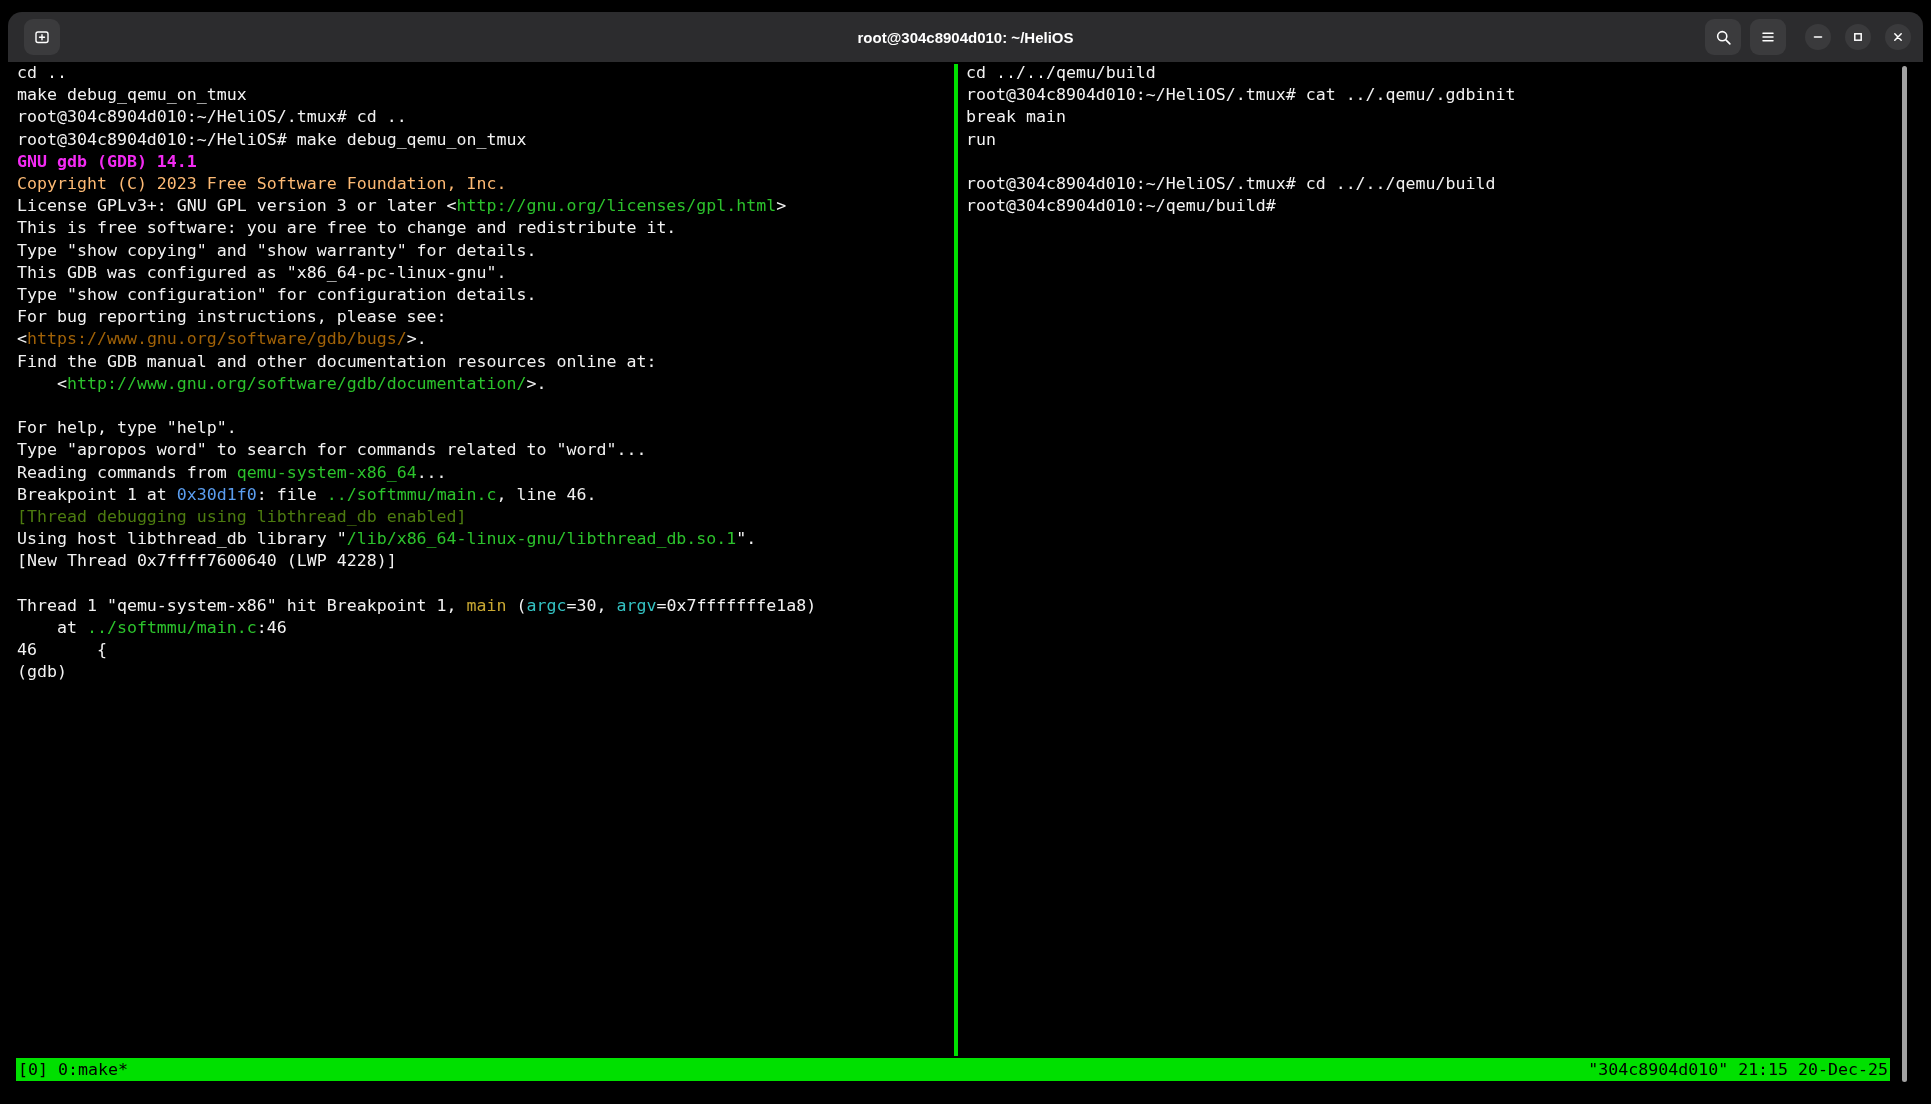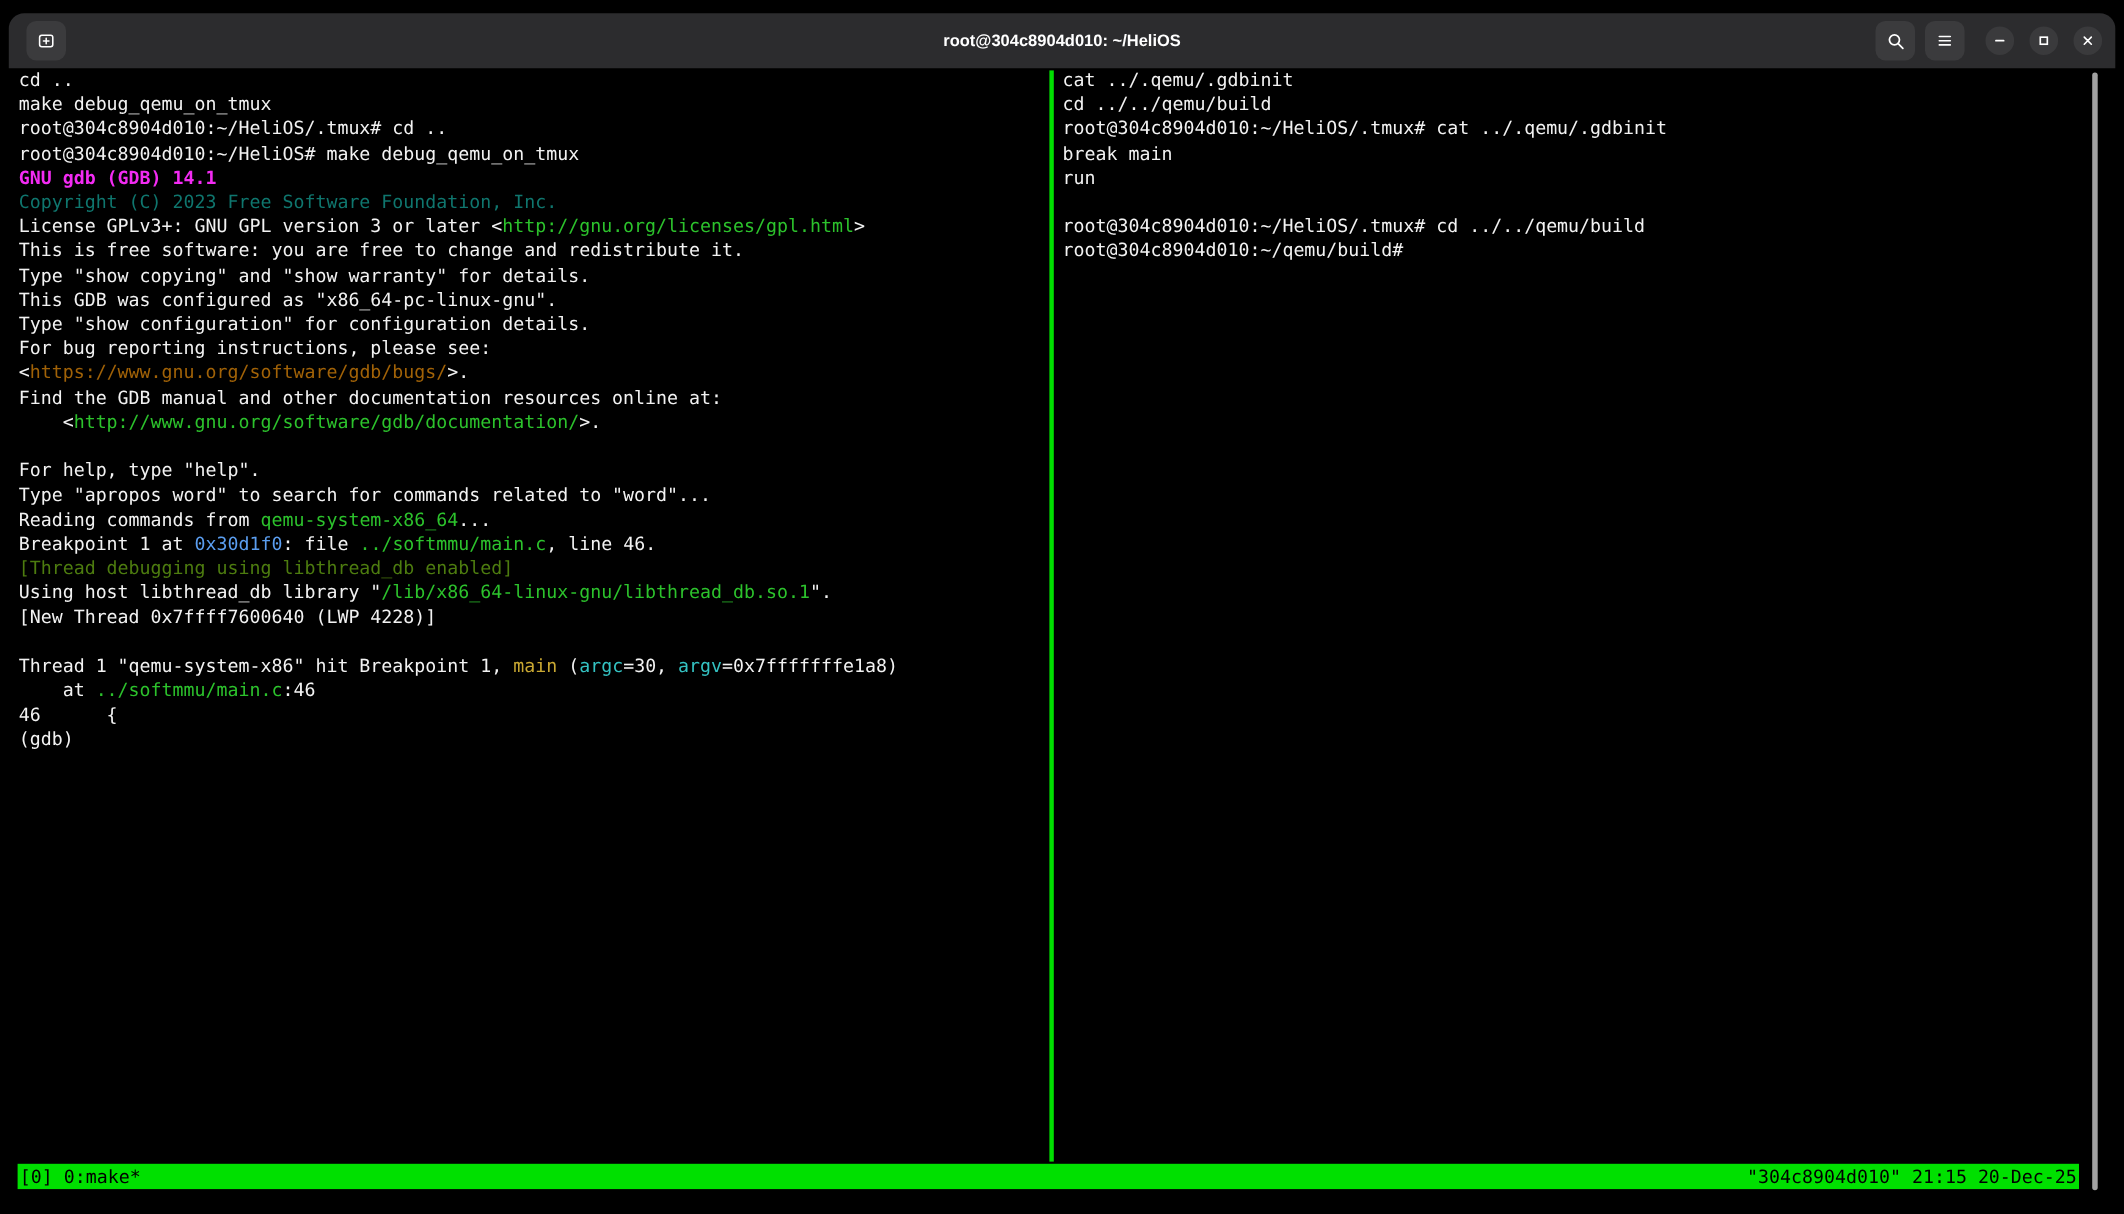--- a/index.html
+++ b/index.html
@@ -115,21 +115,21 @@
     </div>
   </div>
 </div>
 
 <div class="term-pane pane-left">
     <div class="t-line"><span style="color: rgb(242, 242, 242);">cd ..</span></div>
     <div class="t-line"><span style="color: rgb(242, 242, 242);">make debug_qemu_on_tmux</span></div>
     <div class="t-line"><span style="color: rgb(242, 242, 242);">root@304c8904d010:~/HeliOS/.tmux# cd ..</span></div>
     <div class="t-line"><span style="color: rgb(242, 242, 242);">root@304c8904d010:~/HeliOS# make debug_qemu_on_tmux</span></div>
     <div class="t-line"><span style="color: rgb(243, 43, 243); font-weight: bold;">GNU gdb (GDB) 14.1</span></div>
-    <div class="t-line"><span style="color: #0f766e; text-align: center;">Copyright (C) 2023 Free Software Foundation, Inc.</span></div>
+    <div class="t-line"><span style="color: #fdba74; text-align: center;">Copyright (C) 2023 Free Software Foundation, Inc.</span></div>
     <div class="t-line"><span style="color: rgb(242, 242, 242);">License GPLv3+: GNU GPL version 3 or later &lt;</span><span style="color: rgb(44, 194, 44);">http://gnu.org/licenses/gpl.html</span><span style="color: rgb(242, 242, 242);">&gt;</span></div>
     <div class="t-line"><span style="color: rgb(242, 242, 242);">This is free software: you are free to change and redistribute it.</span></div>
     <div class="t-line"><span style="color: rgb(242, 242, 242);">Type "show copying" and "show warranty" for details.</span></div>
     <div class="t-line"><span style="color: rgb(242, 242, 242);">This GDB was configured as "x86_64-pc-linux-gnu".</span></div>
     <div class="t-line"><span style="color: rgb(242, 242, 242);">Type "show configuration" for configuration details.</span></div>
     <div class="t-line"><span style="color: rgb(242, 242, 242);">For bug reporting instructions, please see:</span></div>
     <div class="t-line"><span style="color: rgb(242, 242, 242);">&lt;</span><span style="color: #a16207;">https://www.gnu.org/software/gdb/bugs/</span><span style="color: rgb(242, 242, 242);">&gt;.</span></div>
     <div class="t-line"><span style="color: rgb(242, 242, 242); text-align: center;">Find the GDB manual and other documentation resources online at:</span></div>
     <div class="t-line"><span style="color: rgb(242, 242, 242);">    &lt;</span><span style="color: rgb(44, 194, 44);">http://www.gnu.org/software/gdb/documentation/</span><span style="color: rgb(242, 242, 242);">&gt;.</span></div>
     <div class="t-line"></div>
@@ -141,21 +141,20 @@
     <div class="t-line"><span style="color: rgb(242, 242, 242);">Using host libthread_db library "</span><span style="color: rgb(44, 194, 44);">/lib/x86_64-linux-gnu/libthread_db.so.1</span><span style="color: rgb(242, 242, 242);">".</span></div>
     <div class="t-line"><span style="color: rgb(242, 242, 242);">[New Thread 0x7ffff7600640 (LWP 4228)]</span></div>
     <div class="t-line"></div>
     <div class="t-line"><span style="color: rgb(242, 242, 242);">Thread 1 "qemu-system-x86" hit Breakpoint 1, </span><span style="color: rgb(201, 168, 50);">main</span><span style="color: rgb(242, 242, 242);"> (</span><span style="color: rgb(52, 194, 194);">argc</span><span style="color: rgb(242, 242, 242);">=30, </span><span style="color: rgb(52, 194, 194);">argv</span><span style="color: rgb(242, 242, 242);">=0x7fffffffe1a8)</span></div>
     <div class="t-line"><span style="color: rgb(242, 242, 242);">    at </span><span style="color: rgb(44, 194, 44);">../softmmu/main.c</span><span style="color: rgb(242, 242, 242);">:46</span></div>
     <div class="t-line"><span style="color: rgb(242, 242, 242);">46      {</span></div>
     <div class="t-line"><span style="color: rgb(242, 242, 242);">(gdb) </span></div>
   </div>
 <div class="pane-divider" style="background: rgb(0, 224, 0);"></div>
 <div class="term-pane pane-right">
-    <div class="t-line"><span style="color: rgb(242, 242, 242);">cat ../.qemu/.gdbinit</span></div>
     <div class="t-line"><span style="color: rgb(242, 242, 242);">cd ../../qemu/build</span></div>
     <div class="t-line"><span style="color: rgb(242, 242, 242);">root@304c8904d010:~/HeliOS/.tmux# cat ../.qemu/.gdbinit</span></div>
     <div class="t-line"><span style="color: rgb(242, 242, 242);">break main</span></div>
     <div class="t-line"><span style="color: rgb(242, 242, 242);">run</span></div>
     <div class="t-line"></div>
     <div class="t-line"><span style="color: rgb(242, 242, 242);">root@304c8904d010:~/HeliOS/.tmux# cd ../../qemu/build</span></div>
     <div class="t-line"><span style="color: rgb(242, 242, 242);">root@304c8904d010:~/qemu/build#</span></div>
   </div>
 
 <div class="status-bar" style="background: rgb(0, 224, 0); color: rgb(0, 0, 0);">

